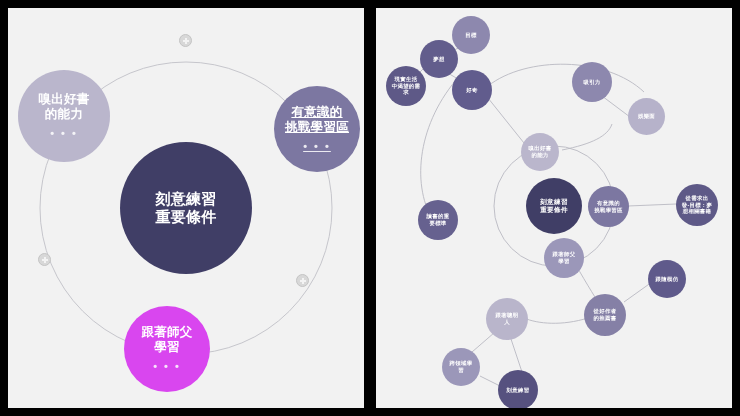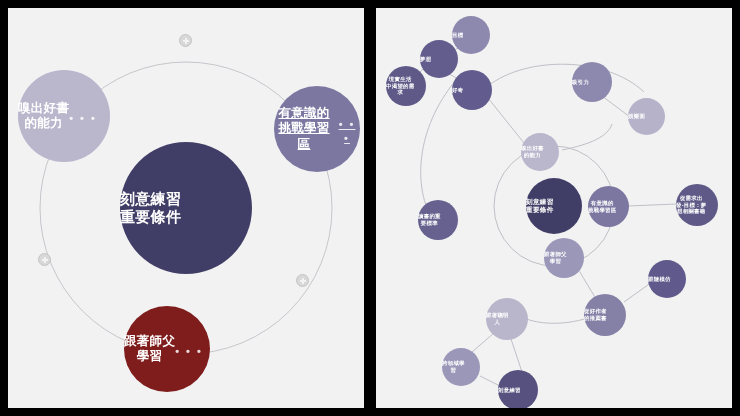--- a/index.html
+++ b/index.html
@@ -32,23 +32,23 @@
     left: 0; top: 0;
     width: 100%;
     height: 100%;
     pointer-events: none;
   }
 
   .node {
     position: absolute;
     border-radius: 50%;
     display: flex;
-    flex-direction: row;
+    flex-direction: column;
     align-items: center;
-    justify-content: flex-start;
+    justify-content: center;
     color: #ffffff;
     text-align: center;
     line-height: 1.22;
     box-sizing: border-box;
     letter-spacing: 0.3px;
   }
   .node .lbl { display: block; white-space: pre-line; }
   .node .dots {
     display: block;
     margin-top: 5px;
@@ -107,21 +107,21 @@
 的能力</span>
       <span class="dots">• • •</span>
     </div>
 
     <div class="node" style="left:266px; top:78px; width:86px; height:86px; background:#7c77a1;text-decoration:underline;">
       <span class="lbl">有意識的
 挑戰學習區</span>
       <span class="dots">• • •</span>
     </div>
 
-    <div class="node" style="left:116px; top:298px; width:86px; height:86px; background:#7f1d1d;">
+    <div class="node" style="left:116px; top:298px; width:86px; height:86px; background:#d946ef;">
       <span class="lbl">跟著師父
 學習</span>
       <span class="dots">• • •</span>
     </div>
   </div>
 
   <div class="panel rp" id="panel-right">
 
     <svg class="links" viewBox="0 0 356 400">
       <g fill="none" stroke="#b9b9c2" stroke-width="0.9">

